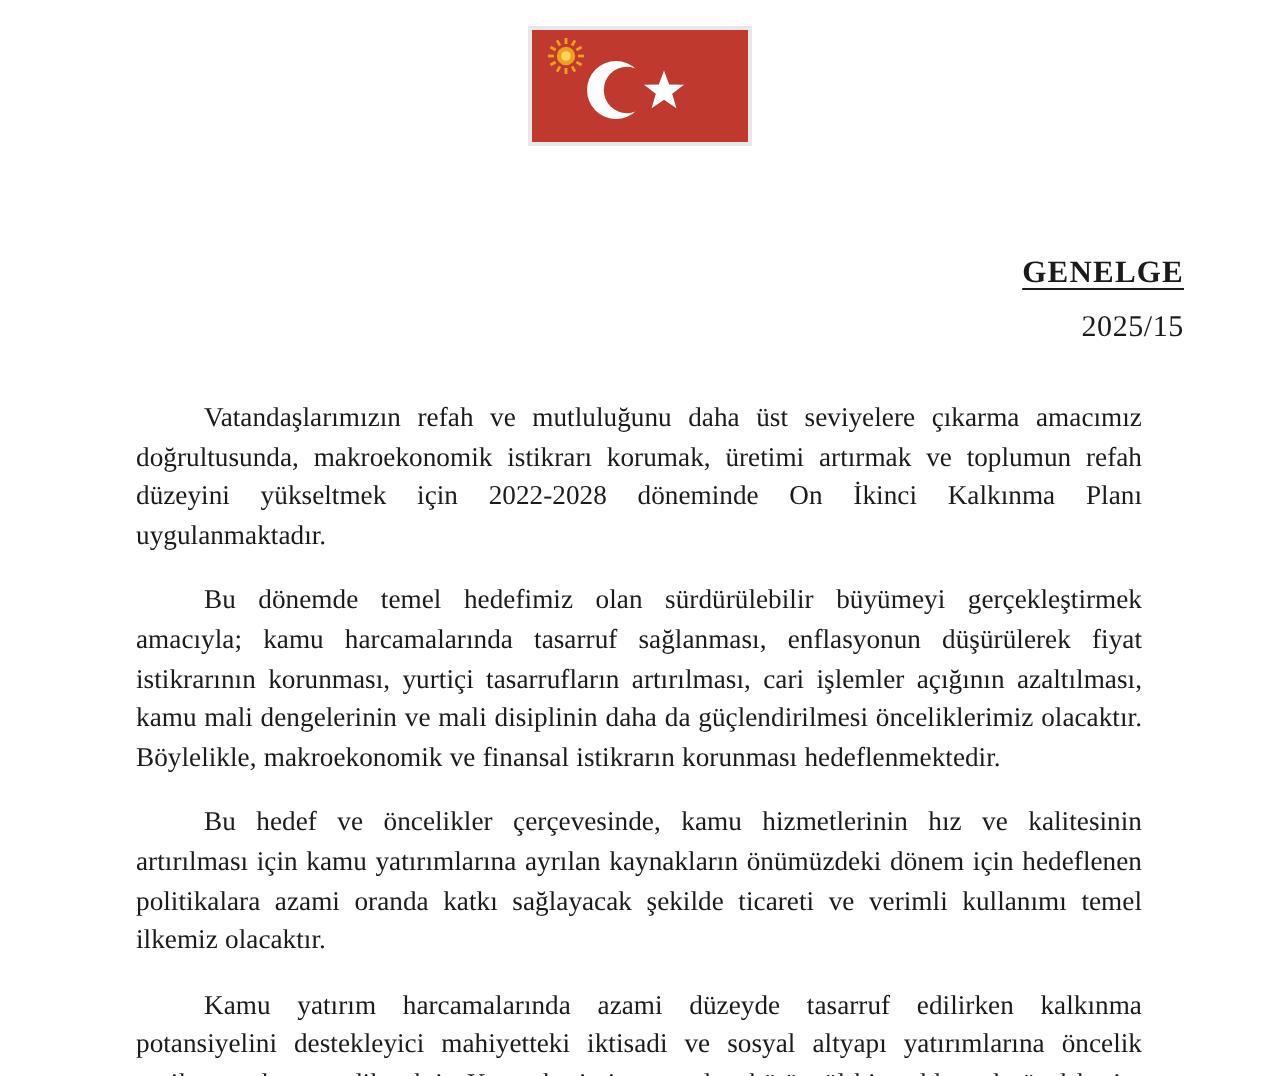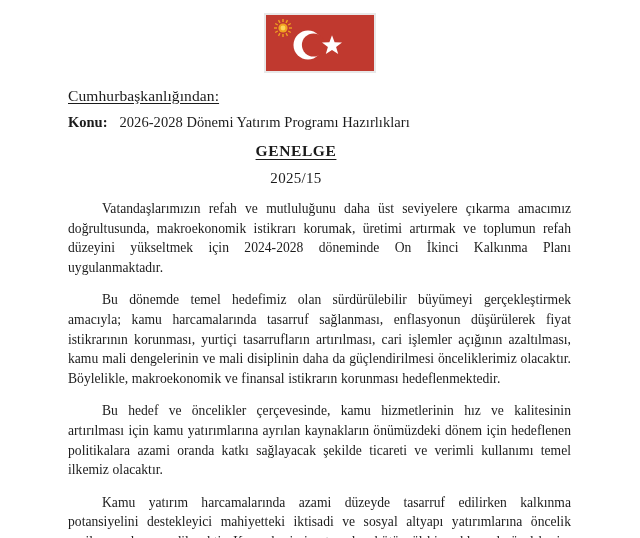--- a/index.html
+++ b/index.html
@@ -57,23 +57,23 @@
     margin-right: 12px;
   }
   .subject-text {
     letter-spacing: 0.05px;
   }
 
   
   .title-block {
     position: absolute;
     left: 0;
-    top: 142px;
+    top: 128px;
     width: 592px;
-    text-align: center;
+    text-align: right;
   }
   .doc-title {
     font-size: 15.5px;
     font-weight: bold;
     letter-spacing: 0.6px;
     text-decoration: underline;
     text-underline-offset: 3px;
   }
   .doc-number {
     margin-top: 10px;
@@ -133,32 +133,26 @@
 
       <g>
         <circle cx="44" cy="32" r="14.5" fill="#ffffff"></circle>
         <circle cx="49.5" cy="32" r="11.6" fill="#c0392f"></circle>
       </g>
 
       <polygon points="68,22.2 70.6,29.2 78,29.4 72.1,33.9 74.2,41.1 68,36.9 61.8,41.1 63.9,33.9 58,29.4 65.4,29.2" fill="#ffffff"></polygon>
     </svg>
   </div>
 
-  <div class="header-block">
-    <div class="issuer">Cumhurbaşkanlığından:</div>
-    <div class="subject-row">
-      <span class="subject-label">Konu:</span><span class="subject-text">2026-2028 Dönemi Yatırım Programı Hazırlıkları</span>
-    </div>
-  </div>
 
   <div class="title-block">
     <div class="doc-title">GENELGE</div>
     <div class="doc-number">2025/15</div>
   </div>
 
   <div class="body-block">
-    <p class="para">Vatandaşlarımızın refah ve mutluluğunu daha üst seviyelere çıkarma amacımız doğrultusunda, makroekonomik istikrarı korumak, üretimi artırmak ve toplumun refah düzeyini yükseltmek için 2024-2028 döneminde On İkinci Kalkınma Planı uygulanmaktadır.</p>
+    <p class="para">Vatandaşlarımızın refah ve mutluluğunu daha üst seviyelere çıkarma amacımız doğrultusunda, makroekonomik istikrarı korumak, üretimi artırmak ve toplumun refah düzeyini yükseltmek için 2022-2028 döneminde On İkinci Kalkınma Planı uygulanmaktadır.</p>
     <p class="para">Bu dönemde temel hedefimiz olan sürdürülebilir büyümeyi gerçekleştirmek amacıyla; kamu harcamalarında tasarruf sağlanması, enflasyonun düşürülerek fiyat istikrarının korunması, yurtiçi tasarrufların artırılması, cari işlemler açığının azaltılması, kamu mali dengelerinin ve mali disiplinin daha da güçlendirilmesi önceliklerimiz olacaktır. Böylelikle, makroekonomik ve finansal istikrarın korunması hedeflenmektedir.</p>
     <p class="para">Bu hedef ve öncelikler çerçevesinde, kamu hizmetlerinin hız ve kalitesinin artırılması için kamu yatırımlarına ayrılan kaynakların önümüzdeki dönem için hedeflenen politikalara azami oranda katkı sağlayacak şekilde ticareti ve verimli kullanımı temel ilkemiz olacaktır.</p>
     <p class="para">Kamu yatırım harcamalarında azami düzeyde tasarruf edilirken kalkınma potansiyelini destekleyici mahiyetteki iktisadi ve sosyal altyapı yatırımlarına öncelik verilmeye devam edilecektir. Kamu kesimi yatırımları bütüncül bir yaklaşımla özel kesim yatırımlarını tamamlayacak şekilde tasarlanacak ve hayata geçirilecektir. Kamu yatırım öncelikleri özel sektörün yenilikçi ve üretken yatırımları ile ticareti destekleyecek mahiyette belirlenecek; iş, üretim, yatırım ve yaşam ortamını iyileştirecek nitelikli altyapı yatırımlarına öncelik verilecektir.</p>
   </div>
 
 </div>
 
 </body></html>

